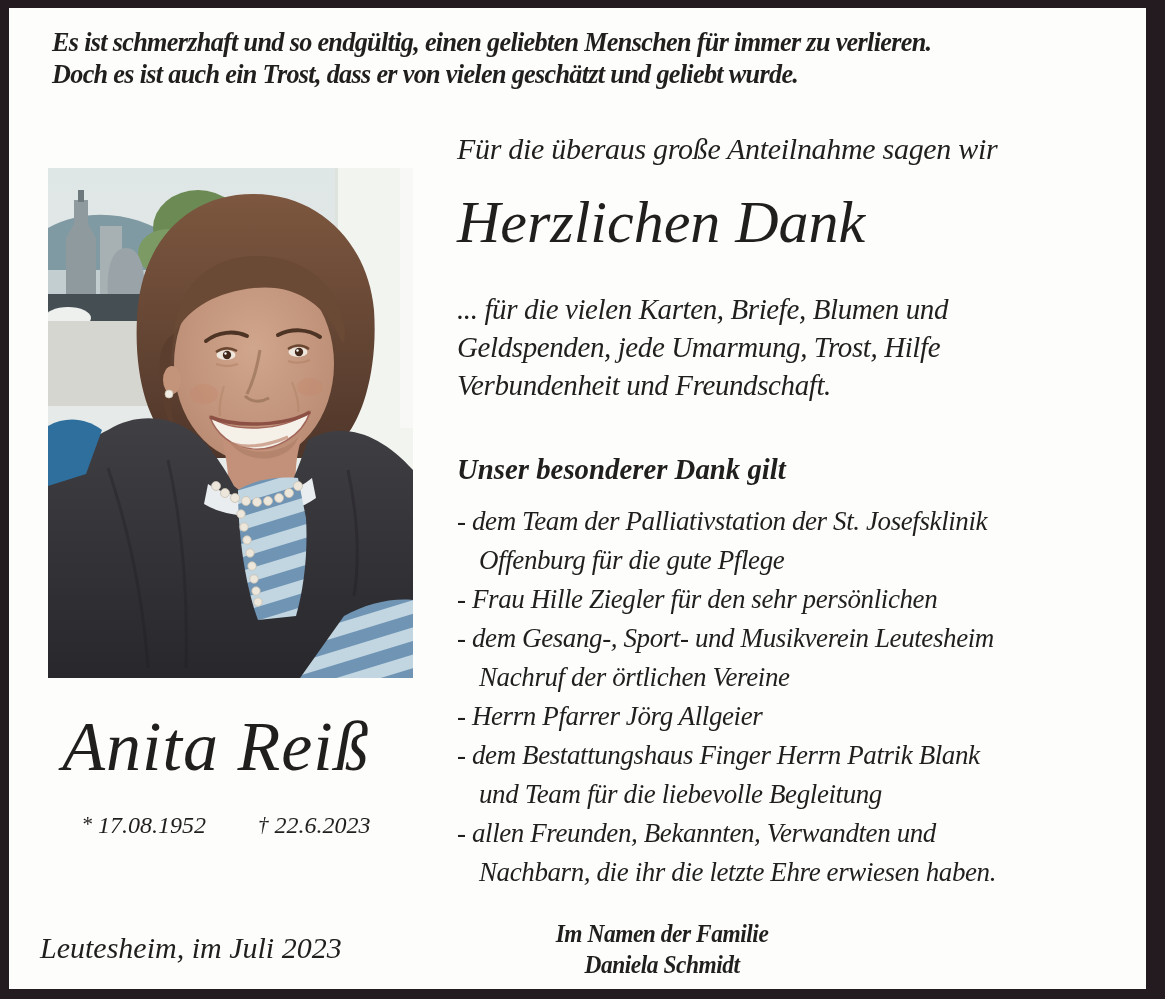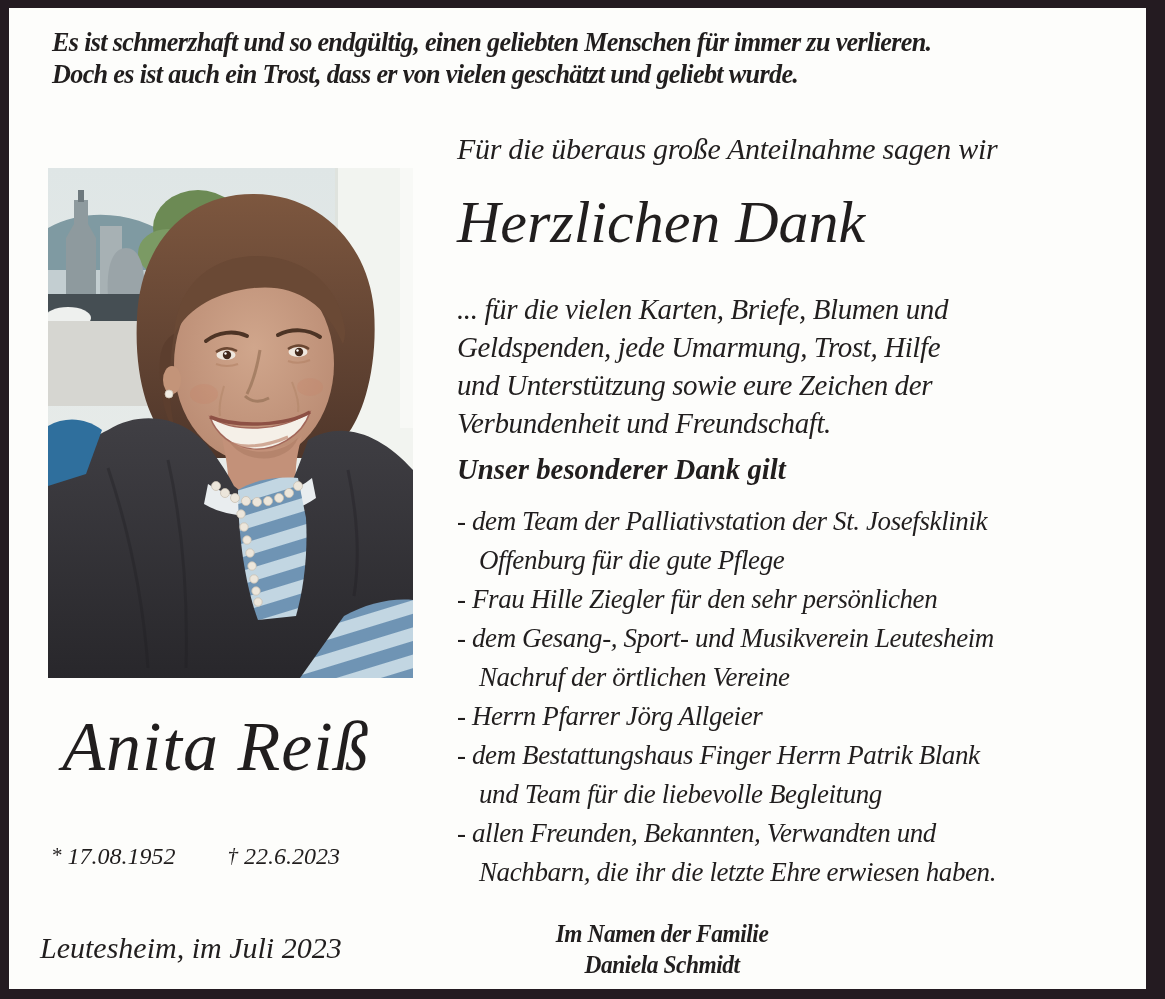--- a/index.html
+++ b/index.html
@@ -13,22 +13,22 @@
   .frame.right{left:1146px;top:0;width:19px;height:999px;}
 
   .epigraph{position:absolute;left:52px;top:26px;width:1080px;
     font-weight:bold;font-style:italic;font-size:27px;line-height:32px;
     letter-spacing:-0.7px;transform:scaleX(0.97);transform-origin:left top;}
 
   .photo{position:absolute;left:48px;top:168px;width:365px;height:510px;display:block;}
 
   .name{position:absolute;left:26px;top:706px;width:380px;text-align:center;
     font-style:italic;font-size:70px;line-height:82px;letter-spacing:1px;}
-  .dates{position:absolute;left:51px;top:810px;width:380px;
-    font-style:italic;font-size:24px;line-height:30px;margin-top:31px;}
+  .dates{position:absolute;left:36px;top:810px;width:380px;text-align:center;
+    font-style:italic;font-size:24px;line-height:30px;}
   .dates .gap{display:inline-block;width:52px;}
   .dates .sym{font-size:21px;position:relative;top:-2px;}
   .place{position:absolute;left:40px;top:930px;
     font-style:italic;font-size:30px;line-height:36px;}
 
   .col{position:absolute;left:457px;top:0;width:700px;}
   .intro{position:absolute;left:0;top:132px;width:690px;
     font-style:italic;font-size:30px;letter-spacing:-0.3px;}
   .headline{position:absolute;left:0;top:190px;width:690px;
     font-style:italic;font-size:60px;line-height:64px;}
@@ -194,21 +194,20 @@
   </div>
 
   <div class="place">Leutesheim, im Juli 2023</div>
 
   <div class="col">
     <div class="intro">Für die überaus große Anteilnahme sagen wir</div>
     <div class="headline">Herzlichen Dank</div>
     <div class="para">
       <div>... für die vielen Karten, Briefe, Blumen und</div>
       <div>Geldspenden, jede Umarmung, Trost, Hilfe</div>
-      <div>und Unterstützung sowie eure Zeichen der</div>
       <div>Verbundenheit und Freundschaft.</div>
     </div>
     <div class="special">Unser besonderer Dank gilt</div>
     <div class="list">
       <div>- dem Team der Palliativstation der St. Josefsklinik</div>
       <div class="cont">Offenburg für die gute Pflege</div>
       <div>- Frau Hille Ziegler für den sehr persönlichen</div>
       <div>- dem Gesang-, Sport- und Musikverein Leutesheim</div>
       <div class="cont">Nachruf der örtlichen Vereine</div>
       <div>- Herrn Pfarrer Jörg Allgeier</div>

